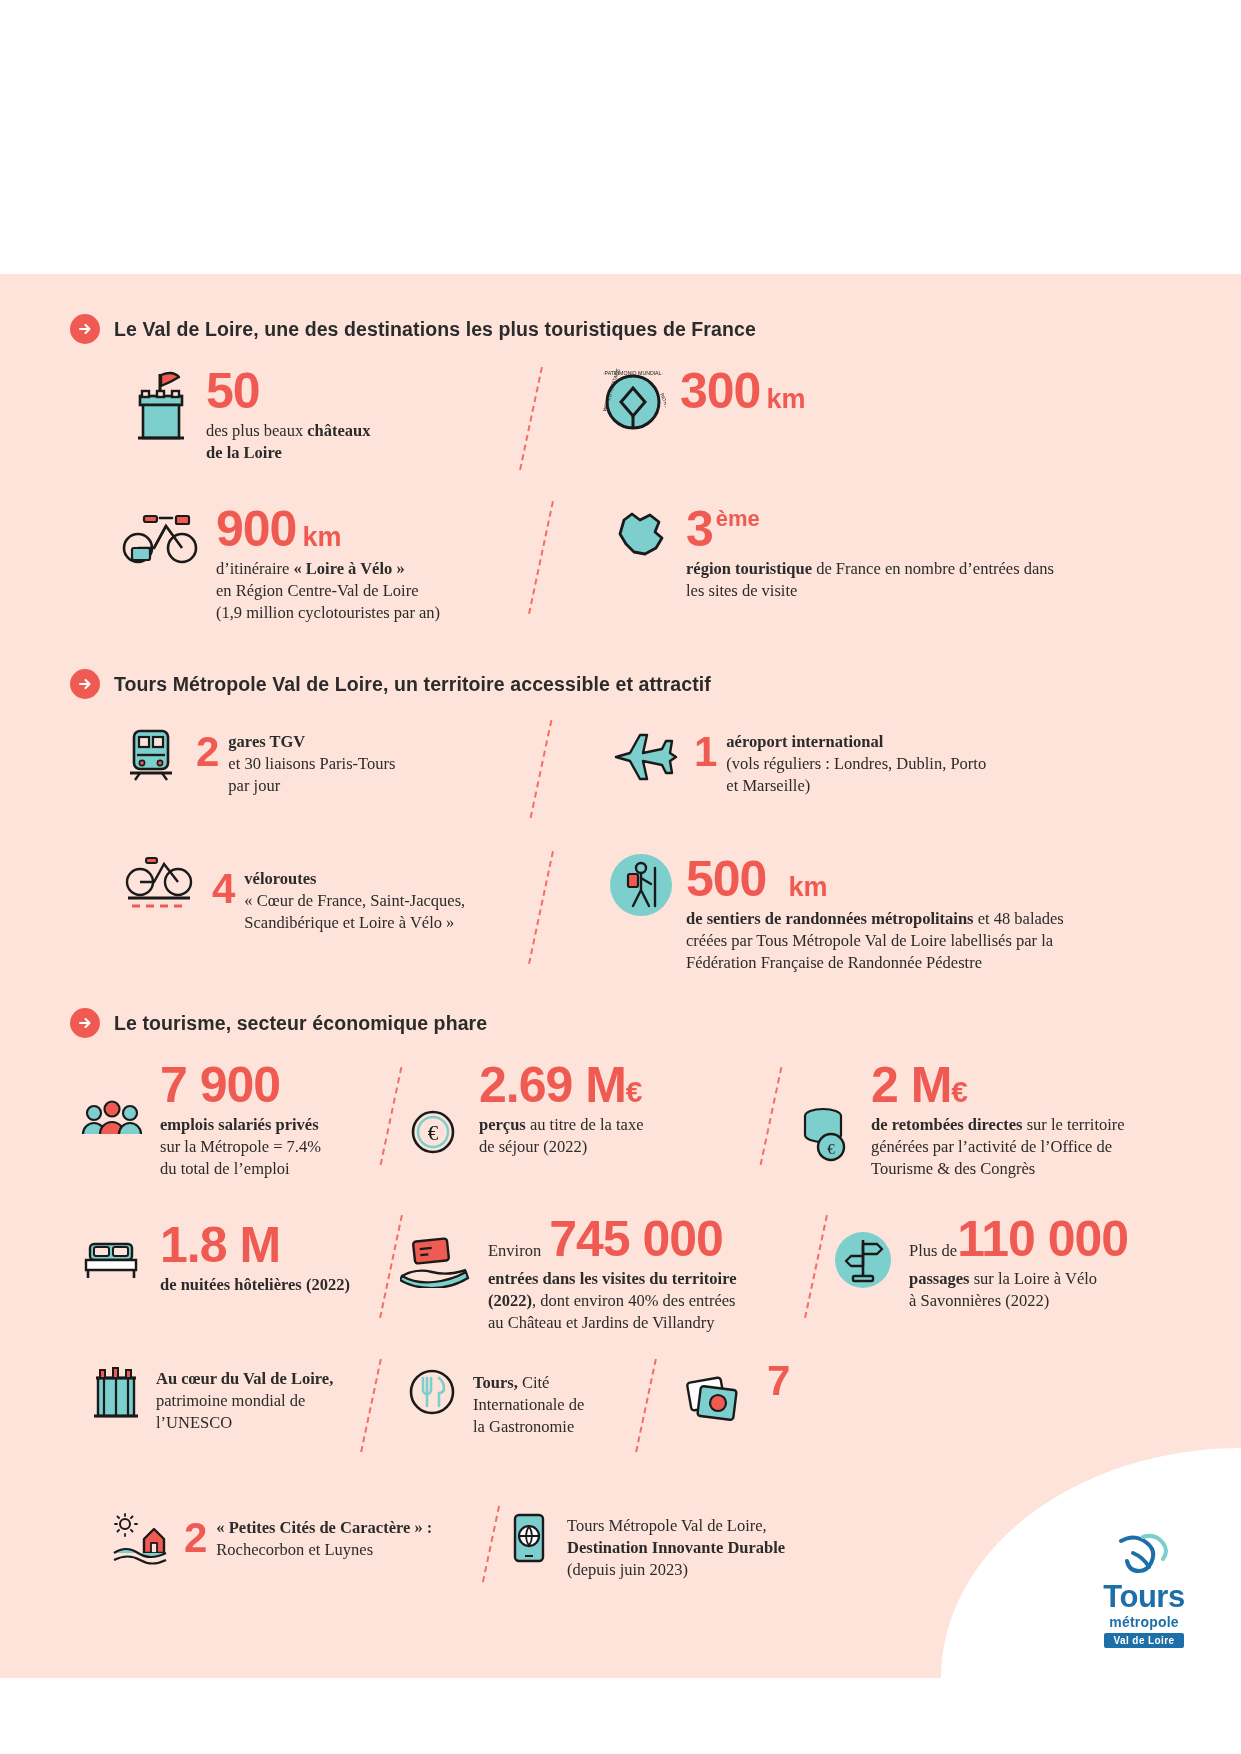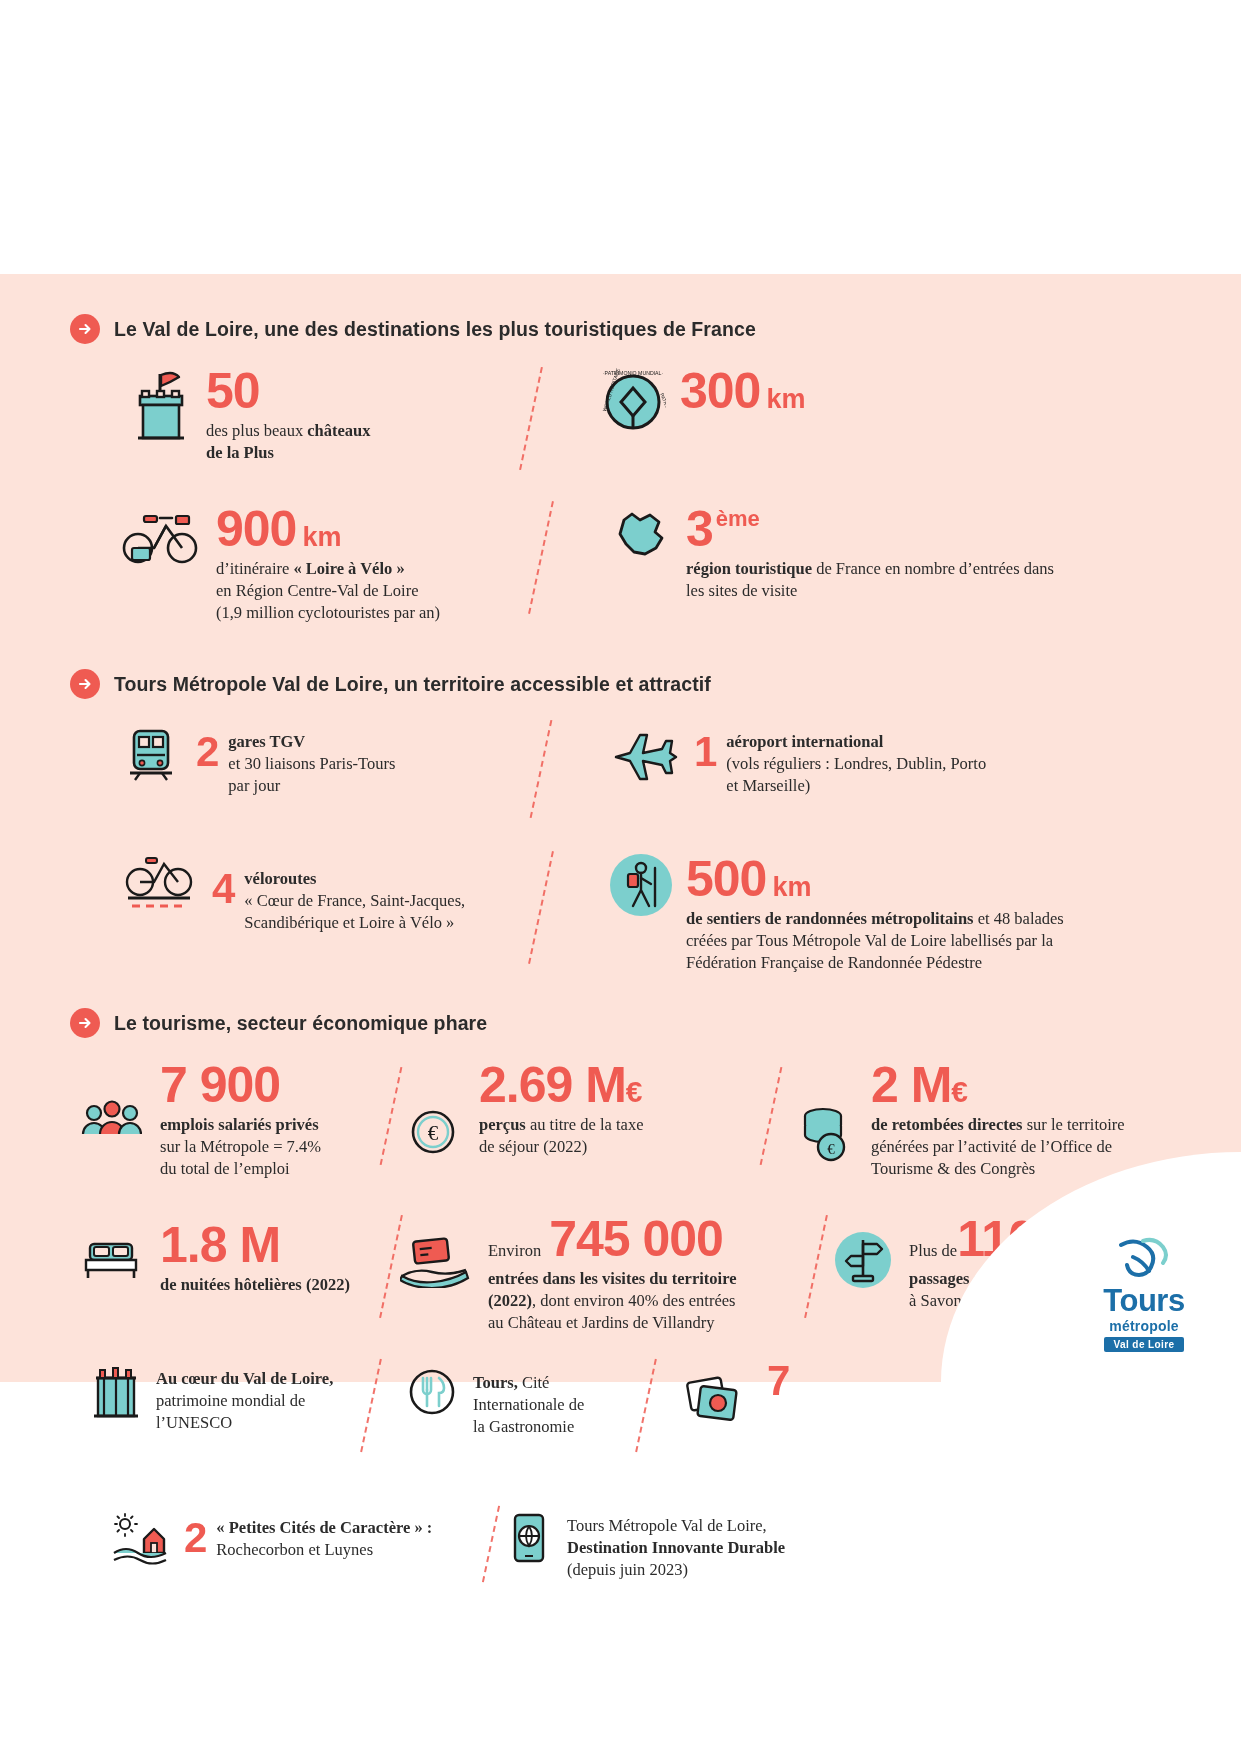--- a/index.html
+++ b/index.html
@@ -14,21 +14,21 @@
 
   
   .header { padding: 72px 0 0 78px; height: 290px; background:#fff; }
   .title { font-size: 52px; line-height: 1.13; letter-spacing: -0.5px; font-weight: 700; color:#2b2b2b; }
   .title .accent { color:#ef5b52; }
   .title .light { font-weight: 400; }
   .subtitle { margin-top: 22px; font-size: 21px; color:#2b2b2b; font-weight: 400; }
 
   
   .panel {
-    position:absolute; top:274px; left:0; width:1241px; height:1108px;
+    position:absolute; top:274px; left:0; width:1241px; height:1404px;
     background:#fde3da;
   }
   .panel-inner { padding: 40px 60px 0 60px; }
 
   
   .sec-head { display:flex; align-items:center; gap:14px; margin: 0 0 10px 10px; }
   .arrow-badge {
     width:30px; height:30px; border-radius:50%; background:#ef5b52;
     display:flex; align-items:center; justify-content:center; flex:0 0 30px;
   }
@@ -115,21 +115,21 @@
               <rect x="10" y="30" width="42" height="9" fill="#7ccfcd" stroke="#1a1a1a" stroke-width="2.6"></rect>
               <rect x="12" y="25" width="7" height="6" fill="#fde3da" stroke="#1a1a1a" stroke-width="2.4"></rect>
               <rect x="27" y="25" width="7" height="6" fill="#fde3da" stroke="#1a1a1a" stroke-width="2.4"></rect>
               <rect x="42" y="25" width="7" height="6" fill="#fde3da" stroke="#1a1a1a" stroke-width="2.4"></rect>
               <rect x="13" y="39" width="36" height="33" fill="#7ccfcd" stroke="#1a1a1a" stroke-width="2.6"></rect>
               <path d="M8 72 h46" stroke="#1a1a1a" stroke-width="3.2"></path>
             </svg>
           </span>
           <div class="stat-text">
             <div class="big s56">50</div>
-            <div class="desc">des plus beaux <b>châteaux</b><br><b>de la Plus</b></div>
+            <div class="desc">des plus beaux <b>châteaux</b><br><b>de la Loire</b></div>
           </div>
         </div>
         <div class="dash" style="left:400px; top:0px; height:105px;"></div>
         <div class="cell" style="margin-left:50px;">
           <span class="icon">
             <svg width="66" height="70" viewBox="0 0 66 70">
               <circle cx="33" cy="36" r="26" fill="#7ccfcd"></circle>
               <circle cx="33" cy="36" r="26" fill="none" stroke="#1a1a1a" stroke-width="3"></circle>
               <path d="M33 22 L45 36 L33 50 L21 36 Z" fill="none" stroke="#1a1a1a" stroke-width="3"></path>
               <path d="M33 50 L33 62" stroke="#1a1a1a" stroke-width="3"></path>
@@ -250,21 +250,21 @@
           <span class="icon tealcirc" style="width:62px;height:62px;">
             <svg width="44" height="50" viewBox="0 0 44 50">
               <circle cx="22" cy="8" r="5" fill="none" stroke="#1a1a1a" stroke-width="2.4"></circle>
               <path d="M22 13 L22 30 L14 46 M22 30 L30 46" fill="none" stroke="#1a1a1a" stroke-width="2.4" stroke-linecap="round"></path>
               <path d="M22 18 L32 24" stroke="#1a1a1a" stroke-width="2.4" stroke-linecap="round"></path>
               <rect x="9" y="14" width="10" height="13" rx="2" fill="#ef5b52" stroke="#1a1a1a" stroke-width="2.2"></rect>
               <path d="M36 8 L36 46" stroke="#1a1a1a" stroke-width="2.4" stroke-linecap="round"></path>
             </svg>
           </span>
           <div class="stat-text">
-            <div style="display:flex; align-items:baseline; gap:6px;">
+            <div style="display:flex; align-items:baseline; gap:22px;">
               <span class="big s56">500</span>
               <span class="unit">km</span>
             </div>
             <div class="desc"><b>de sentiers de randonnées métropolitains</b> et 48 balades<br>créées par Tous Métropole Val de Loire labellisés par la<br>Fédération Française de Randonnée Pédestre</div>
           </div>
         </div>
       </div>
 
       <div class="sec-head" style="margin-top:34px;">
         <span class="arrow-badge">

